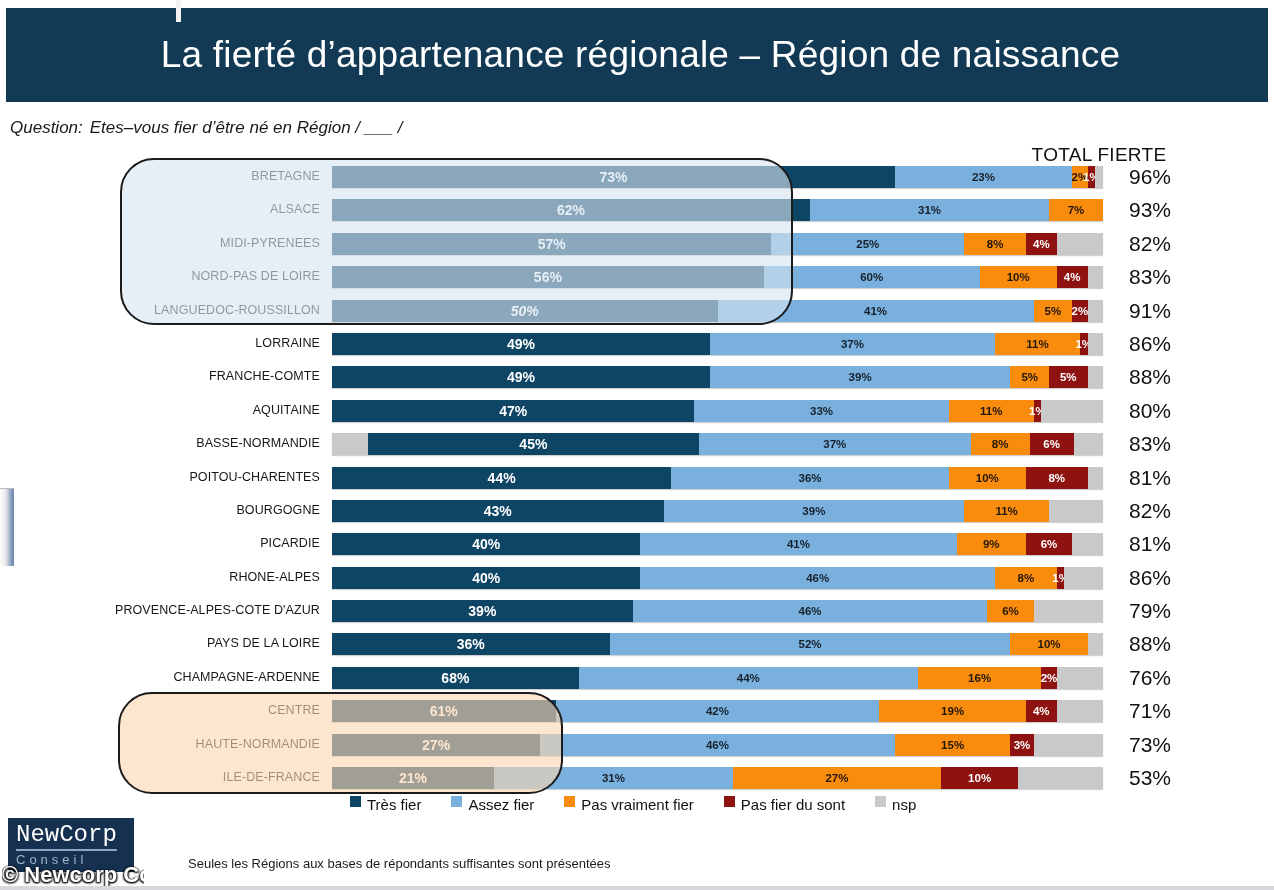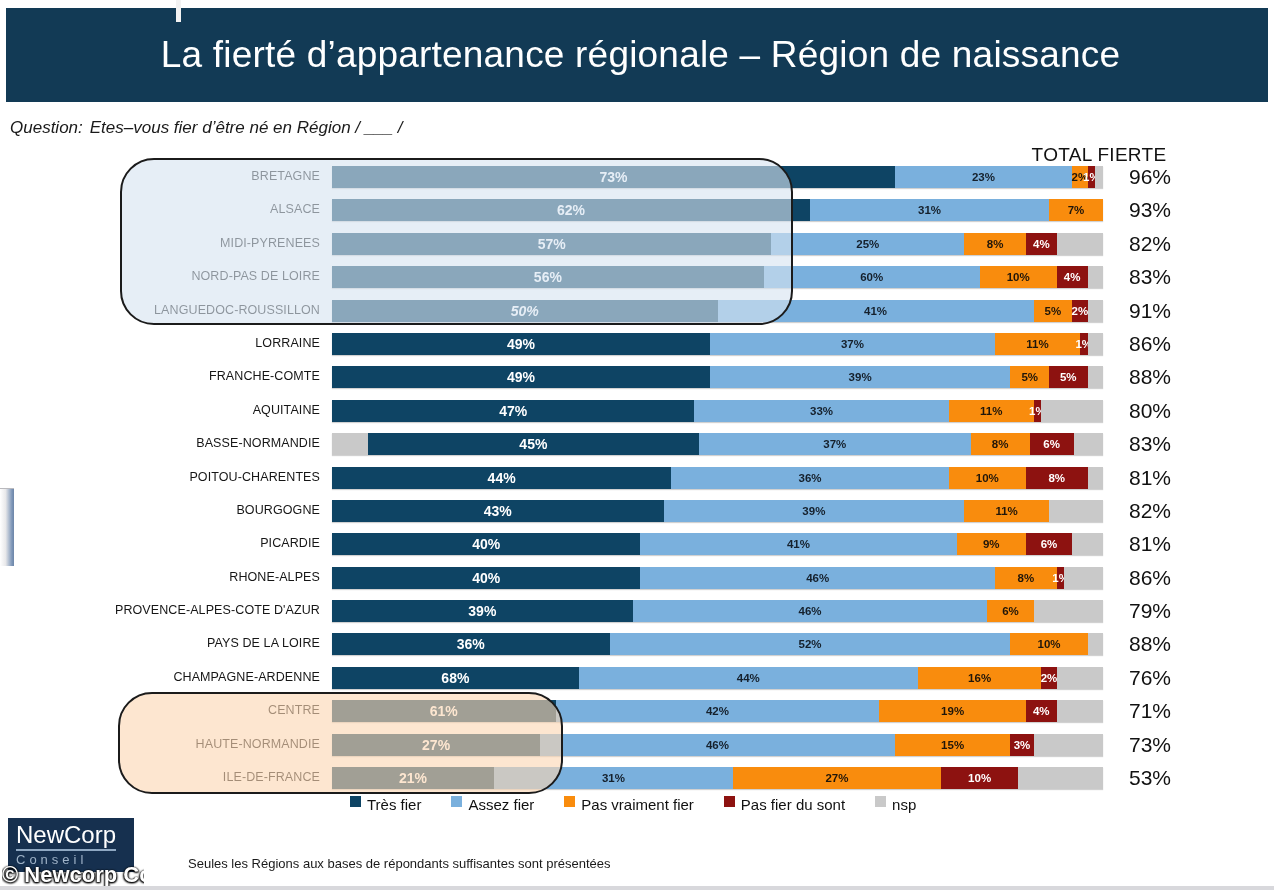--- a/index.html
+++ b/index.html
@@ -171,20 +171,21 @@
     background: #16304f;
     padding: 4px 8px 0 8px;
   }
   .logo-main {
     color: #ffffff;
     font-size: 24px;
     line-height: 26px;
     border-bottom: 2px solid #8fa8c2;
     display: inline-block;
     padding-bottom: 1px;
+    font-family: Liberation Mono, monospace;
   }
   .logo-sub {
     color: #9fb3c8;
     font-size: 13px;
     letter-spacing: 4px;
     display: block;
     margin-top: 1px;
   }
   .watermark {
     position: absolute;

